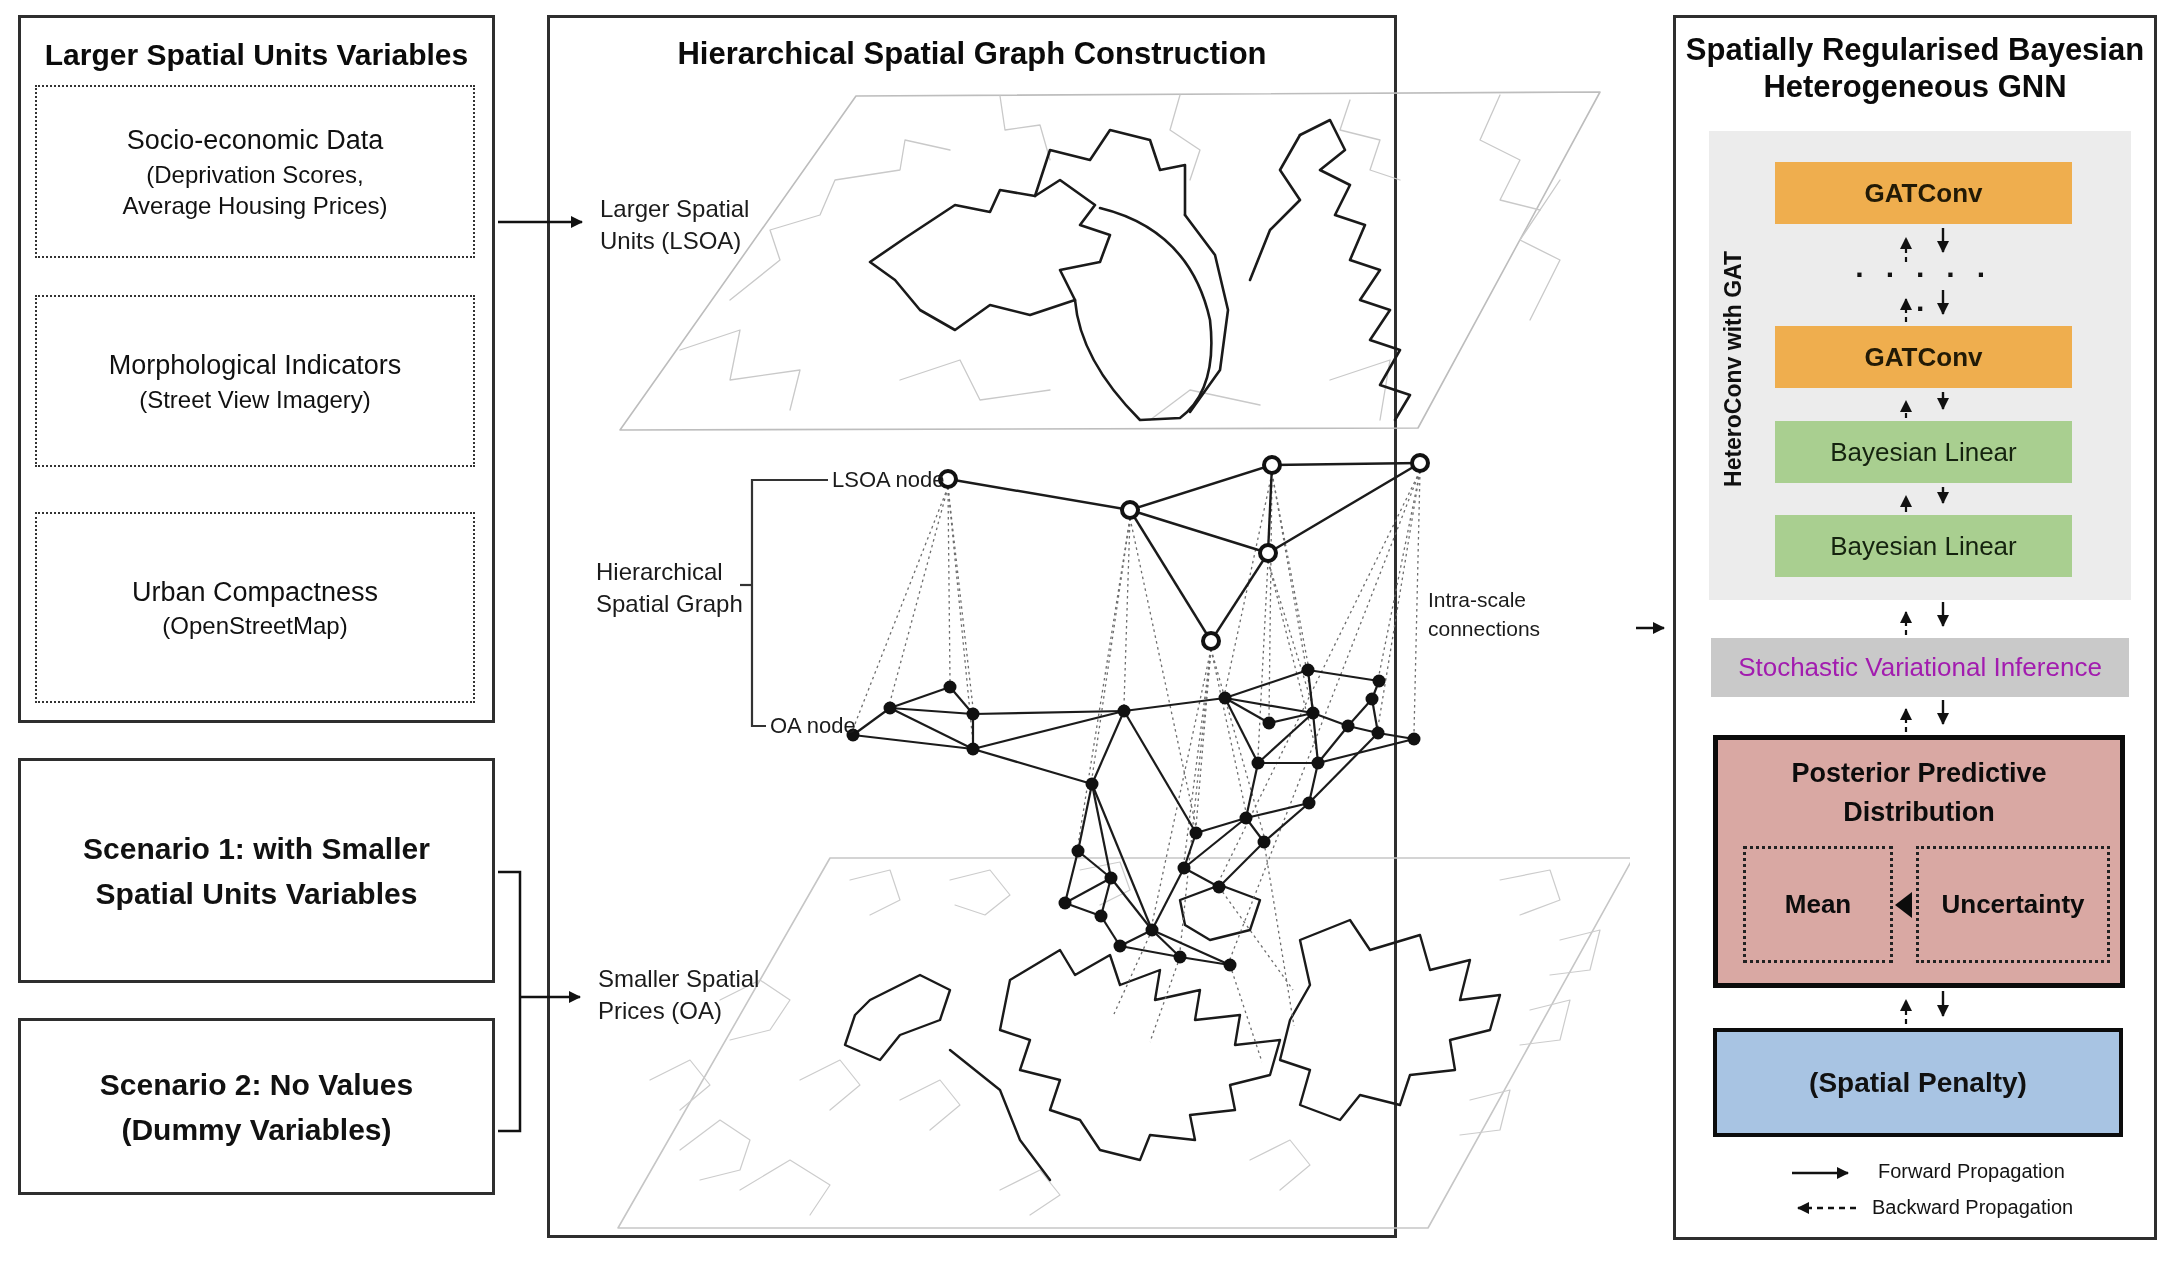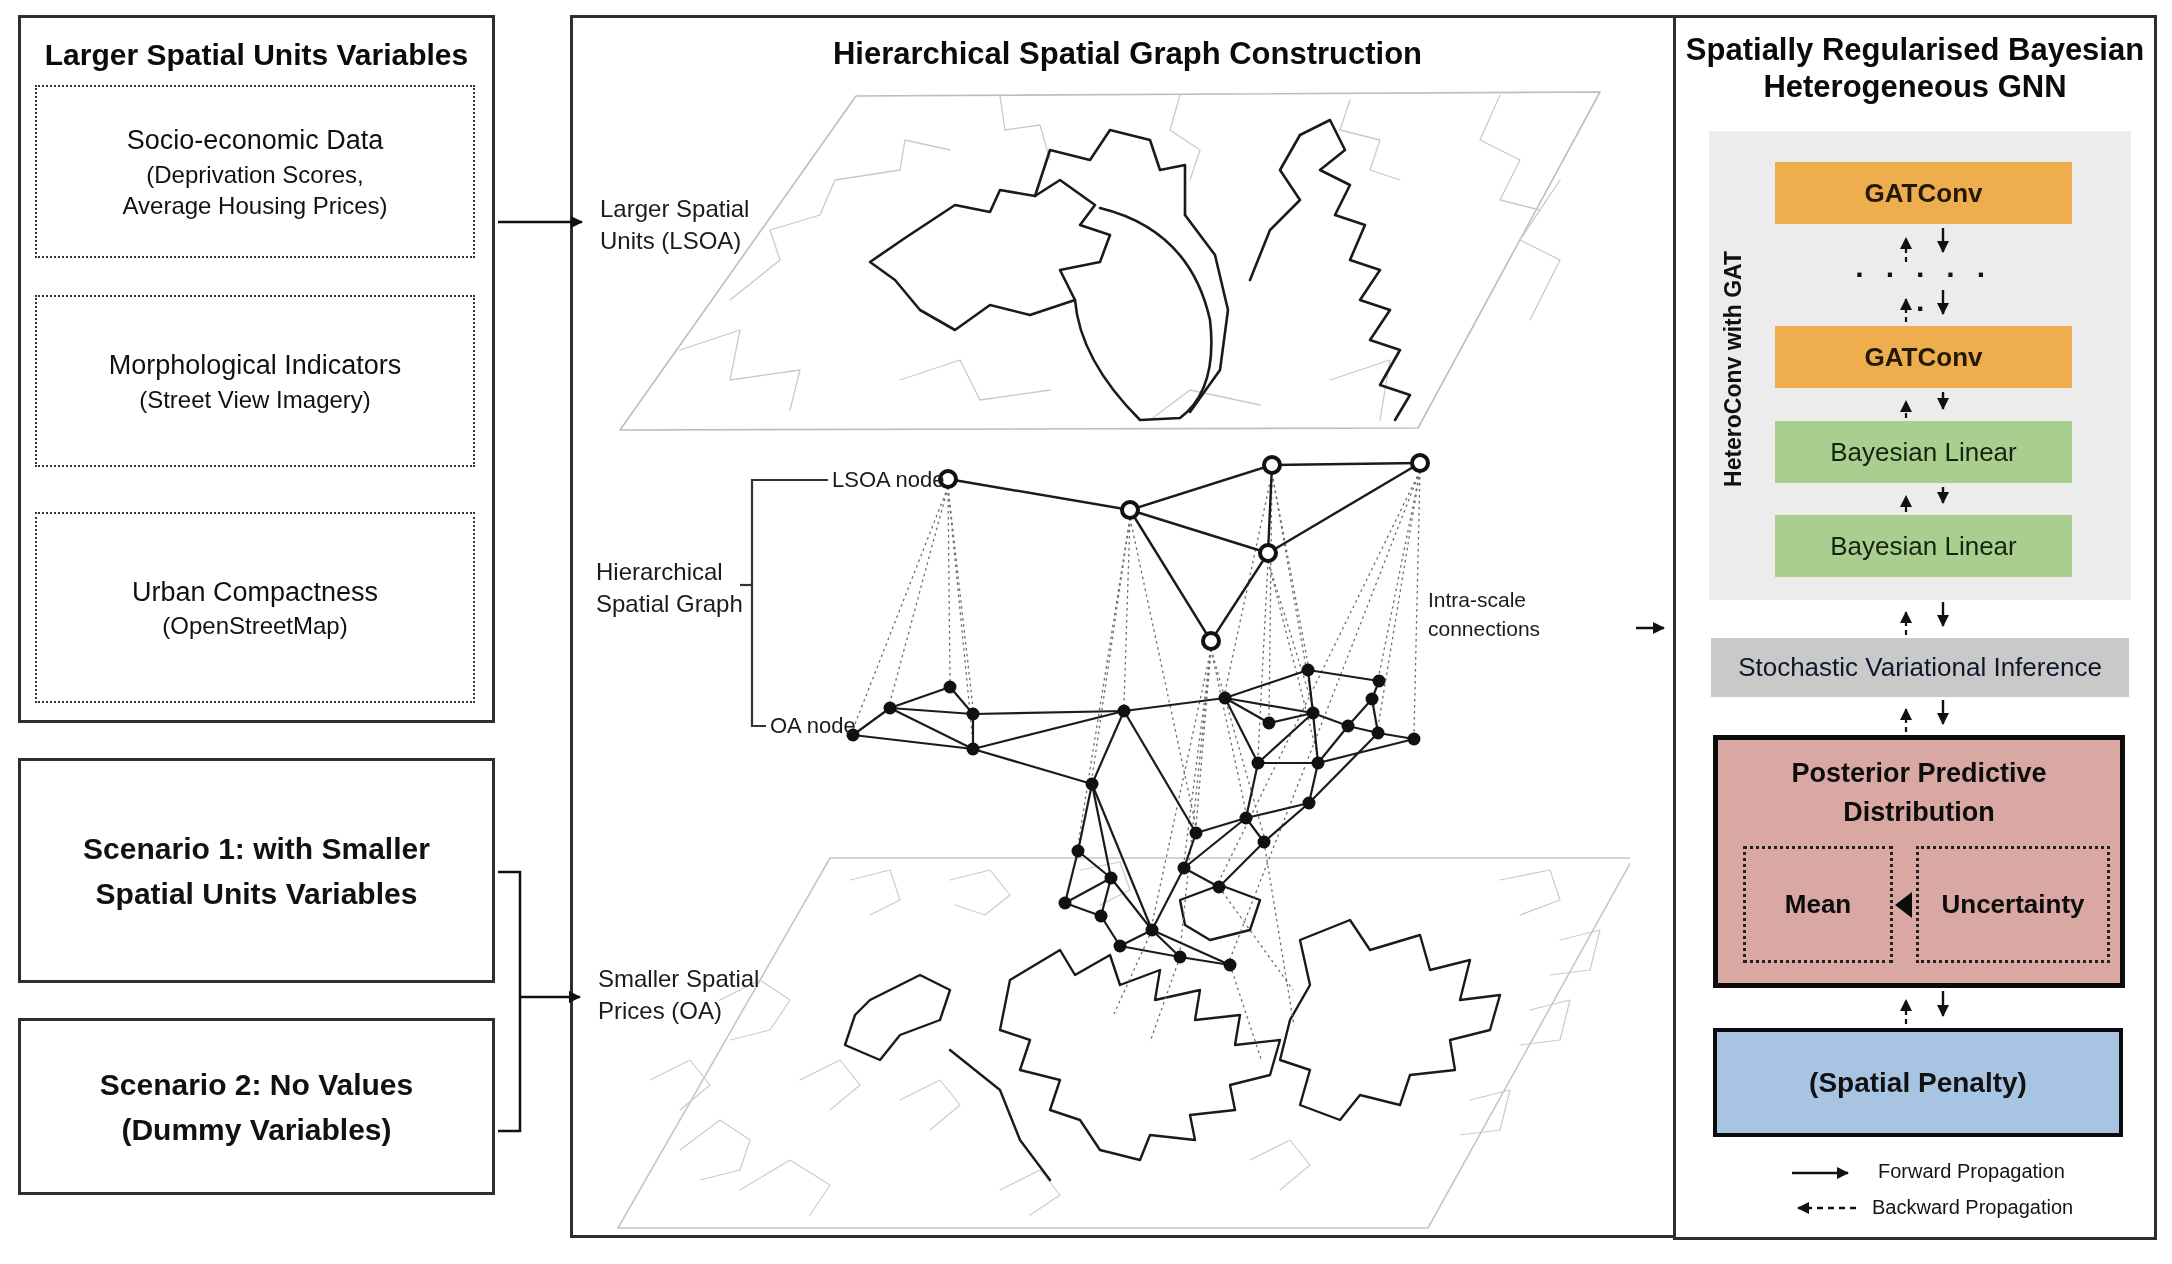--- a/index.html
+++ b/index.html
@@ -14,21 +14,21 @@
   .dotted-box .sub{font-size:24px;line-height:1.3;}
   .scenario{position:absolute;border:3px solid #2e2e2e;background:#fff;box-sizing:border-box;
             display:flex;flex-direction:column;align-items:center;justify-content:center;text-align:center;
             font-weight:bold;font-size:30px;line-height:1.5;}
   .mid-label{position:absolute;font-size:24px;line-height:1.35;color:#1b1b1b;}
   .small-label{position:absolute;font-size:22px;color:#1b1b1b;}
   .node-box{position:absolute;box-sizing:border-box;display:flex;flex-direction:column;
             align-items:center;justify-content:center;text-align:center;}
   .gat{background:#EFAE4E;font-size:26px;font-weight:600;color:#221a06;}
   .grn{background:#A9CF90;font-size:26px;font-weight:500;color:#15230f;}
-  .svi{background:#C9C9C9;font-size:26px;color:#0f172a;}
+  .svi{background:#C9C9C9;font-size:26px;color:#a21caf;}
   .pink{background:#D9A8A3;border:5px solid #0c0c0c;}
   .blue{background:#A8C4E3;border:4px solid #0c0c0c;font-weight:bold;font-size:28px;line-height:1.55;}
   .pink-title{font-weight:bold;font-size:27px;line-height:1.45;text-align:center;color:#0c0c0c;}
   .inner-dotted{position:absolute;border:3px dotted #222;box-sizing:border-box;display:flex;
                 align-items:center;justify-content:center;font-weight:bold;font-size:26px;color:#0c0c0c;}
   .tri-left{position:absolute;width:0;height:0;border-top:13px solid transparent;
             border-bottom:13px solid transparent;border-right:17px solid #0c0c0c;}
   .rot-label{position:absolute;transform:rotate(-90deg);font-weight:bold;font-size:23px;
              text-align:center;color:#101010;}
   .ellipsis-dots{position:absolute;font-weight:bold;font-size:30px;letter-spacing:6px;
@@ -61,21 +61,21 @@
 
   <div class="scenario" style="left:18px;top:758px;width:477px;height:225px;">
     <span>Scenario 1: with Smaller</span>
     <span>Spatial Units Variables</span>
   </div>
   <div class="scenario" style="left:18px;top:1018px;width:477px;height:177px;">
     <span>Scenario 2: No Values</span>
     <span>(Dummy Variables)</span>
   </div>
 
-  <div class="panel" style="left:570px;top:15px;width:1115px;height:1223px;">
+  <div class="panel" style="left:547px;top:15px;width:850px;height:1223px;">
     <div class="ptitle" style="top:18px;font-size:31px;">Hierarchical Spatial Graph Construction</div>
   </div>
 
   <svg class="abs" style="left:566px;top:18px;z-index:5;" width="1064" height="1217" viewBox="566 18 1064 1217">
 
     <g fill="none" stroke-linejoin="round" stroke-linecap="round">
       <path d="M856,96 L1600,92 L1418,428 L620,430 Z" stroke="#bdbdbd" stroke-width="1.6"></path>
       <g stroke="#c9c9c9" stroke-width="1.3">
         <path d="M730,300 L780,260 L770,230 L820,215 L835,180 L900,170 L905,140 L950,150"></path>
         <path d="M1000,96 L1005,130 L1040,125 L1050,160"></path>

